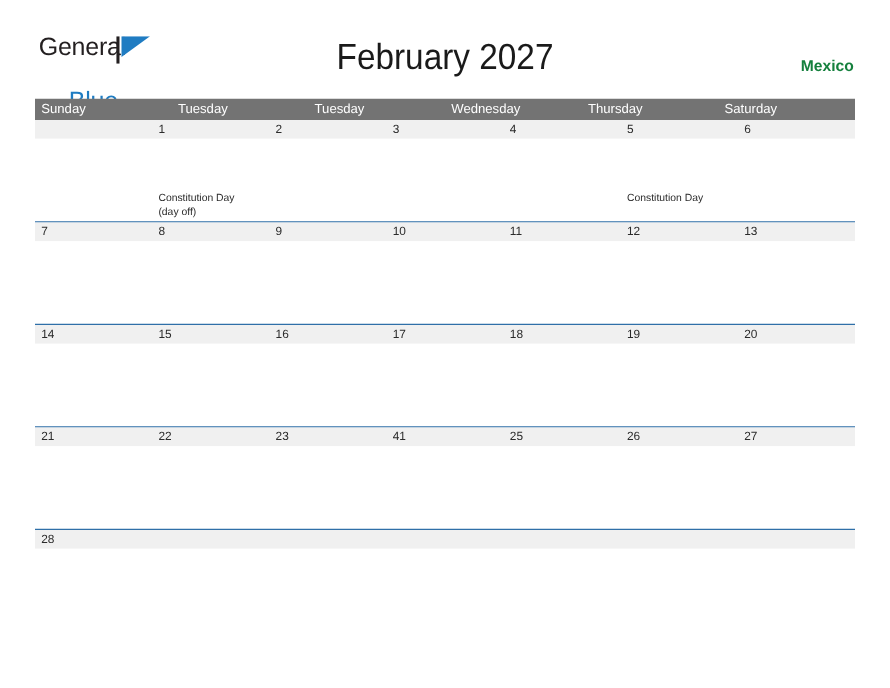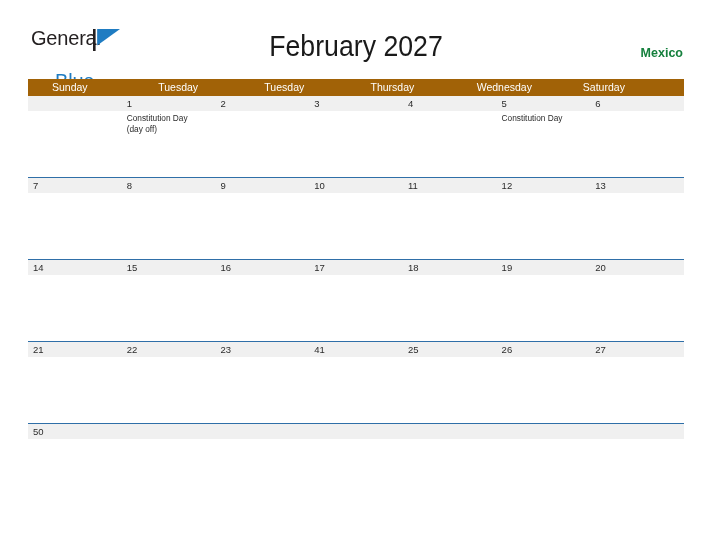--- a/index.html
+++ b/index.html
@@ -88,23 +88,22 @@
   
   .calendar {
     position: absolute;
     left: 28px;
     top: 79px;
     width: 656px;
   }
 
   .weekday-header {
     display: flex;
-    background: #a16207;
+    background: #737373;
     height: 17px;
-    padding-left: 19px;
   }
   .weekday-cell {
     flex: 1 1 0;
     color: #ffffff;
     font-size: 10.5px;
     line-height: 17px;
     padding-left: 5px;
     box-sizing: border-box;
     white-space: nowrap;
     overflow: hidden;
@@ -141,20 +140,21 @@
     height: 15px;
   }
   .event-cell {
     flex: 1 1 0;
     padding: 2px 4px 0 5px;
     box-sizing: border-box;
     font-size: 8.3px;
     line-height: 10.5px;
     color: #2b2b2b;
     overflow: hidden;
+    margin-top: 40px;
   }
   .event-line {
     display: block;
     white-space: nowrap;
   }
 </style>
 </head>
 <body>
 
 <div class="page-header">
@@ -171,22 +171,22 @@
   <div class="calendar-title">February 2027</div>
 
   <div class="country-label">Mexico</div>
 </div>
 
 <div class="calendar">
   <div class="weekday-header">
     <div class="weekday-cell">Sunday</div>
     <div class="weekday-cell">Tuesday</div>
     <div class="weekday-cell">Tuesday</div>
+    <div class="weekday-cell">Wednesday</div>
     <div class="weekday-cell">Thursday</div>
-    <div class="weekday-cell">Wednesday</div>
     <div class="weekday-cell">Saturday</div>
   </div>
 
   <div id="weeks-container">
       <div class="week-row">
         <div class="dates">
           <div class="date-cell"></div>
           <div class="date-cell">1</div>
           <div class="date-cell">2</div>
           <div class="date-cell">3</div>
@@ -264,21 +264,21 @@
           <div class="event-cell"></div>
           <div class="event-cell"></div>
           <div class="event-cell"></div>
           <div class="event-cell"></div>
           <div class="event-cell"></div>
           <div class="event-cell"></div>
         </div>
       </div>
       <div class="week-row short">
         <div class="dates">
-          <div class="date-cell">50</div>
+          <div class="date-cell">28</div>
           <div class="date-cell"></div>
           <div class="date-cell"></div>
           <div class="date-cell"></div>
           <div class="date-cell"></div>
           <div class="date-cell"></div>
           <div class="date-cell"></div>
         </div>
         <div class="events">
           <div class="event-cell"></div>
           <div class="event-cell"></div>

